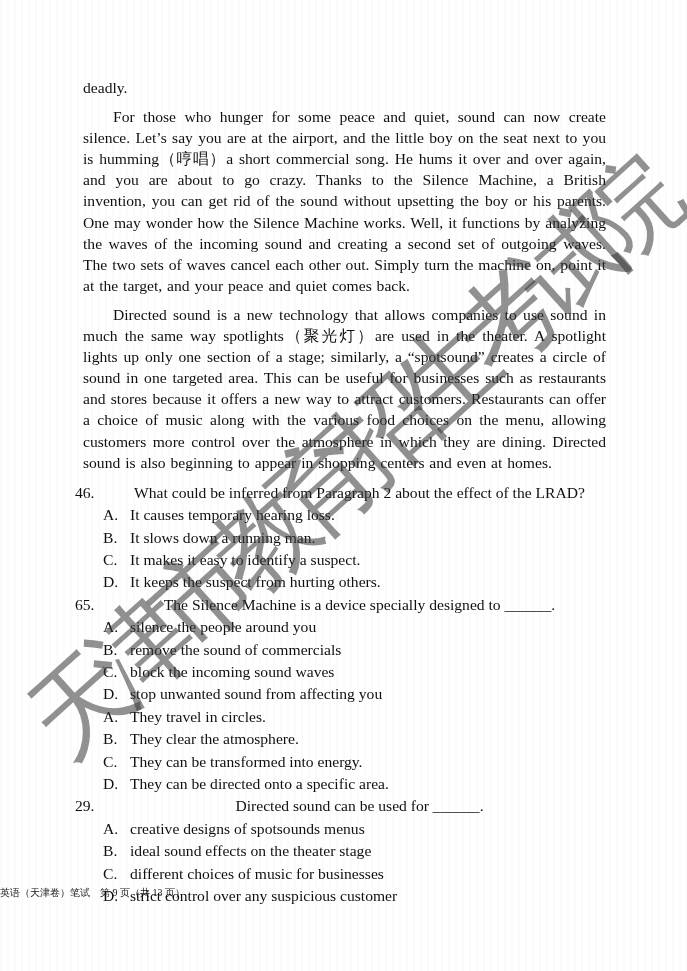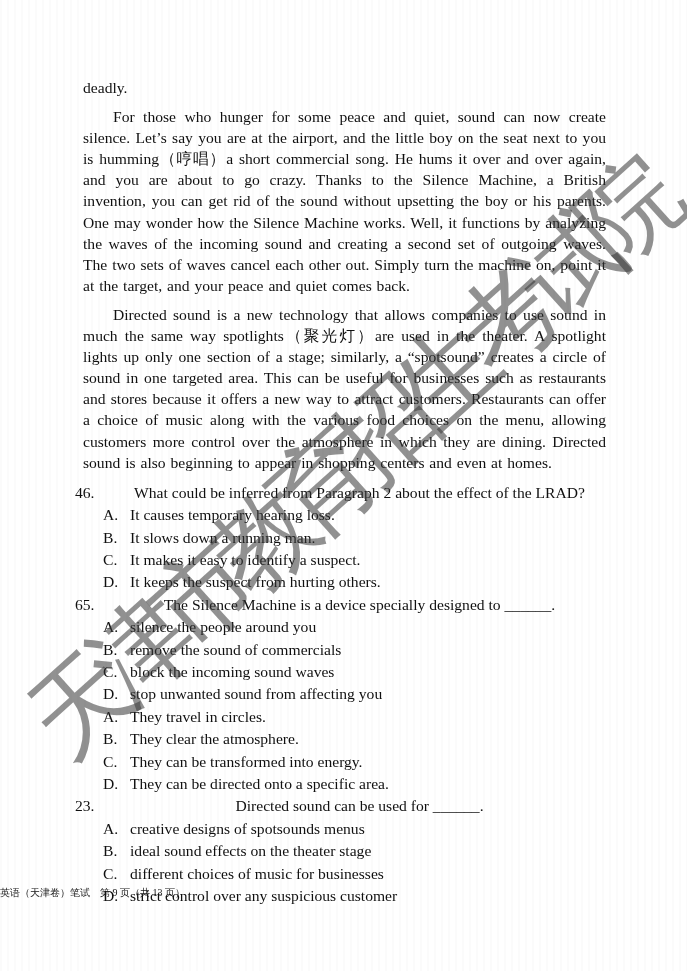--- a/index.html
+++ b/index.html
@@ -139,21 +139,21 @@
           <span class="opt-text">They can be transformed into energy.</span>
         </div>
         <div class="opt-row">
           <span class="opt-label">D.</span>
           <span class="opt-text">They can be directed onto a specific area.</span>
         </div>
       </div>
 
       <div class="question">
         <div class="q-row">
-          <span class="q-num">23.</span>
+          <span class="q-num">29.</span>
           <span class="q-stem">Directed sound can be used for ______.</span>
         </div>
         <div class="opt-row">
           <span class="opt-label">A.</span>
           <span class="opt-text">creative designs of spotsounds menus</span>
         </div>
         <div class="opt-row">
           <span class="opt-label">B.</span>
           <span class="opt-text">ideal sound effects on the theater stage</span>
         </div>

